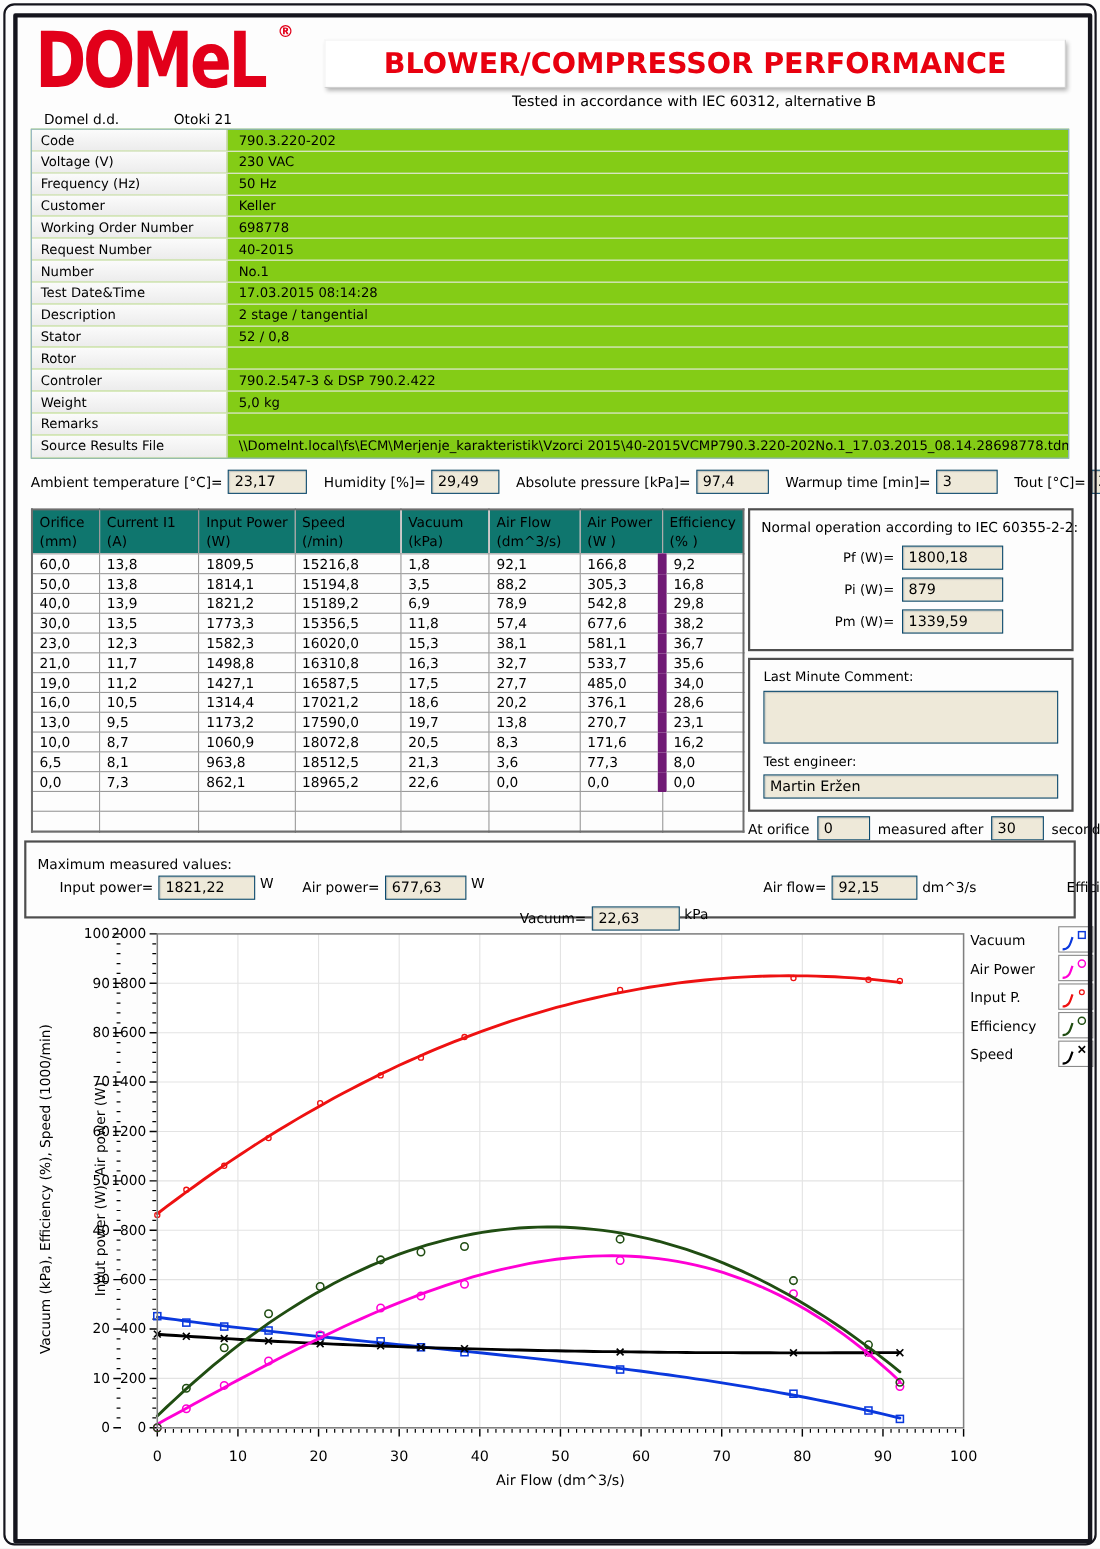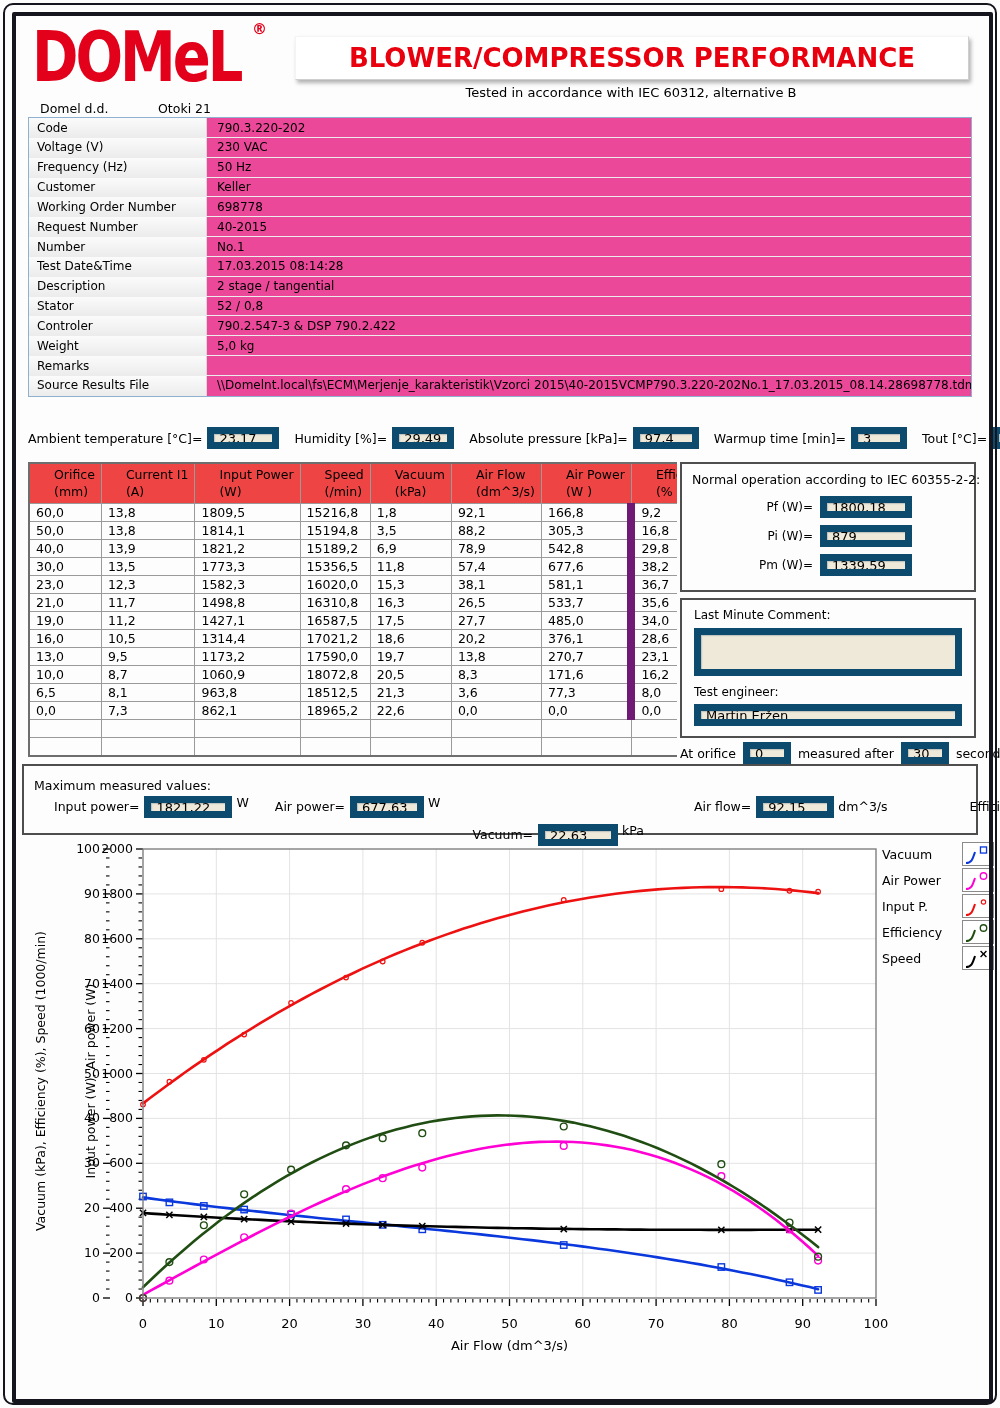--- a/index.html
+++ b/index.html
@@ -13,41 +13,41 @@
         letter-spacing:-3px;line-height:1;transform:scaleY(1.25);transform-origin:top left;}
   .logo-reg{position:absolute;left:252px;top:20px;color:#e2001a;font-size:15px;font-weight:bold;}
   .addr{position:absolute;left:40px;top:101px;display:grid;grid-template-columns:118px auto;row-gap:3px;font-size:12.5px;}
   .title-box{position:absolute;left:295px;top:36px;width:672px;height:42px;background:#fff;
              border:1px solid #cfcfcf;border-top-color:#f4f4f4;border-left-color:#f4f4f4;
              box-shadow:2px 3px 4px rgba(0,0,0,.30);display:flex;align-items:center;justify-content:center;}
   .title-text{color:#e8000f;font-size:26px;font-weight:bold;white-space:nowrap;}
   .subtitle{position:absolute;left:295px;top:85px;width:672px;text-align:center;font-size:13px;}
 
   
-  .info-table{position:absolute;left:28px;top:117px;width:944px;background:#ec4899;border:1px solid #8fb0cf;box-sizing:border-box;}
+  .info-table{position:absolute;left:28px;top:117px;width:944px;background:#84cc16;border:1px solid #8fb0cf;box-sizing:border-box;}
   .info-row{display:flex;height:19.85px;box-sizing:border-box;border-bottom:1px solid #ececec;}
   .info-row:last-child{border-bottom:none;}
   .info-label{width:178px;background:linear-gradient(#fbfbfb,#ececec);border-right:1px solid #d8d8d8;
               padding:2.5px 8px;box-sizing:border-box;white-space:nowrap;}
   .info-value{flex:1;padding:2.5px 10px;white-space:nowrap;overflow:hidden;}
 
   
-  .beige{background:#eee9d9;border:7px solid #0c4a6e;box-shadow:inset 1px 1px 1px rgba(110,120,135,.35);
+  .beige{background:#eee9d9;border:1px solid #0c4a6e;box-shadow:inset 1px 1px 1px rgba(110,120,135,.35);
          height:22px;box-sizing:border-box;padding:1px 5px;font:13px "DejaVu Sans",sans-serif;color:#000;}
 
   .ambient{position:absolute;left:28px;top:424px;width:950px;height:28px;display:flex;align-items:center;white-space:nowrap;}
   .amb-label{margin-right:5px;font-size:12.5px;}
   .amb-input{margin-right:15px;}
 
   
   .meas-wrap{position:absolute;left:28px;top:462px;width:649px;height:296px;overflow:hidden;}
   .meas-table{border-collapse:collapse;border:2px solid #6e6e6e;table-layout:fixed;}
   .meas-table th,.meas-table td{border:1px solid #9a9a9a;font-weight:normal;text-align:left;
       padding:1px 6px;height:18px;box-sizing:border-box;font-size:12.5px;overflow:hidden;white-space:nowrap;}
-  .meas-table thead th{background:#ef4444;height:40px;vertical-align:top;padding-top:3px;line-height:1.35;padding-left:24px;}
+  .meas-table thead th{background:#0f766e;height:40px;vertical-align:top;padding-top:3px;line-height:1.35;}
   .meas-table td.eff{border-left:8px solid #701a75;}
 
   
   .panel{position:absolute;border:2px solid #4e4e4e;background:#fdfdfd;box-sizing:border-box;}
   #iec-panel{left:680px;top:462px;width:296px;height:130px;padding:8px 10px;}
   .iec-title{font-size:12.5px;margin-bottom:9px;white-space:nowrap;}
   .iec-row{display:flex;justify-content:flex-end;align-items:center;margin-bottom:7px;}
   .iec-row .beige{width:92px;margin-left:7px;margin-right:52px;}
   #comment-panel{left:680px;top:598px;width:296px;height:140px;padding:8px 12px;}
   .comment-box{width:268px;height:48px;margin:6px 0 9px;}
@@ -126,20 +126,24 @@
       </div>
       <div class="info-row">
         <div class="info-label">Description</div>
         <div class="info-value">2 stage / tangential</div>
       </div>
       <div class="info-row">
         <div class="info-label">Stator</div>
         <div class="info-value">52 / 0,8</div>
       </div>
       <div class="info-row">
+        <div class="info-label">Rotor</div>
+        <div class="info-value"></div>
+      </div>
+      <div class="info-row">
         <div class="info-label">Controler</div>
         <div class="info-value">790.2.547-3 &amp; DSP 790.2.422</div>
       </div>
       <div class="info-row">
         <div class="info-label">Weight</div>
         <div class="info-value">5,0 kg</div>
       </div>
       <div class="info-row">
         <div class="info-label">Remarks</div>
         <div class="info-value"></div>
@@ -227,21 +231,21 @@
             <td>38,1</td>
             <td>581,1</td>
             <td class="eff">36,7</td>
           </tr>
           <tr>
             <td>21,0</td>
             <td>11,7</td>
             <td>1498,8</td>
             <td>16310,8</td>
             <td>16,3</td>
-            <td>26,5</td>
+            <td>32,7</td>
             <td>533,7</td>
             <td class="eff">35,6</td>
           </tr>
           <tr>
             <td>19,0</td>
             <td>11,2</td>
             <td>1427,1</td>
             <td>16587,5</td>
             <td>17,5</td>
             <td>27,7</td>

